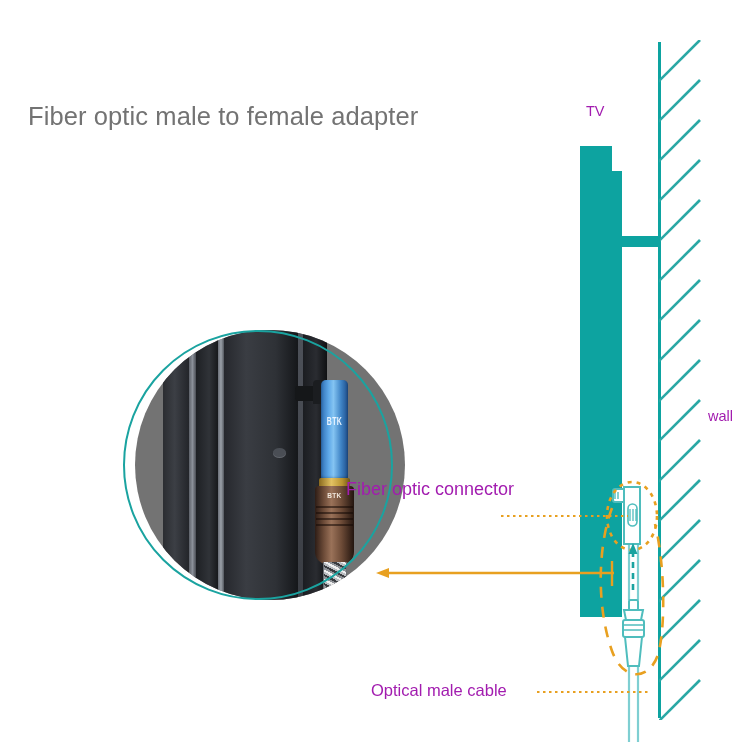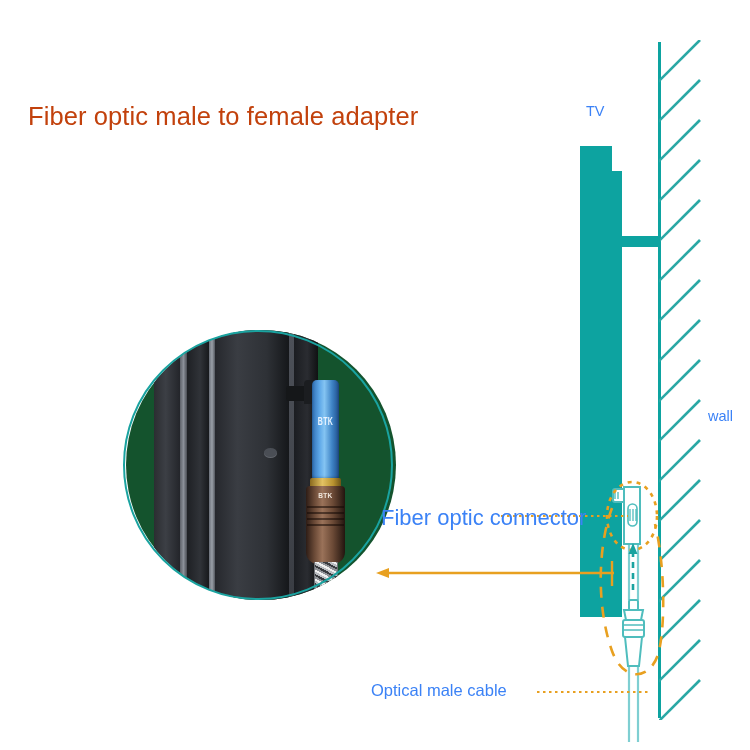--- a/index.html
+++ b/index.html
@@ -3,33 +3,33 @@
 <meta charset="utf-8">
 <style>
   html,body{margin:0;padding:0;background:#ffffff;}
   body{width:750px;height:750px;position:relative;overflow:hidden;
        font-family:"Liberation Sans","DejaVu Sans",sans-serif;}
   .stage{position:absolute;inset:0;width:750px;height:750px;}
   .svg-layer{position:absolute;left:0;top:0;width:750px;height:750px;}
 
   
   .title-block{position:absolute;left:28px;top:100px;width:540px;}
-  .title-line{font-size:25.5px;color:#c2410c;line-height:1.33;
+  .title-line{font-size:25.5px;color:#737373;line-height:1.33;
               letter-spacing:0.1px;white-space:nowrap;}
 
   
-  .lbl{position:absolute;color:#3b82f6;white-space:nowrap;}
+  .lbl{position:absolute;color:#a21caf;white-space:nowrap;}
   .lbl-tv{left:586px;top:103px;font-size:14.5px;}
   .lbl-wall{left:708px;top:408px;font-size:14.5px;}
-  .lbl-conn{left:346px;top:505px;font-size:22px;margin-left:35px;}
+  .lbl-conn{left:346px;top:479px;font-size:18px;}
   .lbl-cable{left:371px;top:681px;font-size:16.5px;}
 
   
-  .magnifier{position:absolute;left:126px;top:330px;width:270px;height:270px;
-             border-radius:50%;overflow:hidden;background:#14532d;text-align:center;}
+  .magnifier{position:absolute;left:135px;top:330px;width:270px;height:270px;
+             border-radius:50%;overflow:hidden;background:#737373;text-align:center;}
   .mag-ring{position:absolute;left:123px;top:330px;width:270px;height:270px;
             border-radius:50%;border:2.6px solid #1aa3a0;box-sizing:border-box;
             pointer-events:none;}
 
   
   .panel{position:absolute;top:-6px;height:290px;}
   .p1{left:28px;width:26px;background:linear-gradient(90deg,#2b2d31 0%,#3c3f45 45%,#23252a 100%);}
   .p2{left:54px;width:7px;background:linear-gradient(90deg,#5d6169 0%,#8b9099 50%,#4a4d54 100%);}
   .p3{left:61px;width:22px;background:linear-gradient(90deg,#1e2024 0%,#303338 60%,#17191c 100%);}
   .p4{left:83px;width:6px;background:linear-gradient(90deg,#6a6f78 0%,#9aa0a8 50%,#53575e 100%);}

